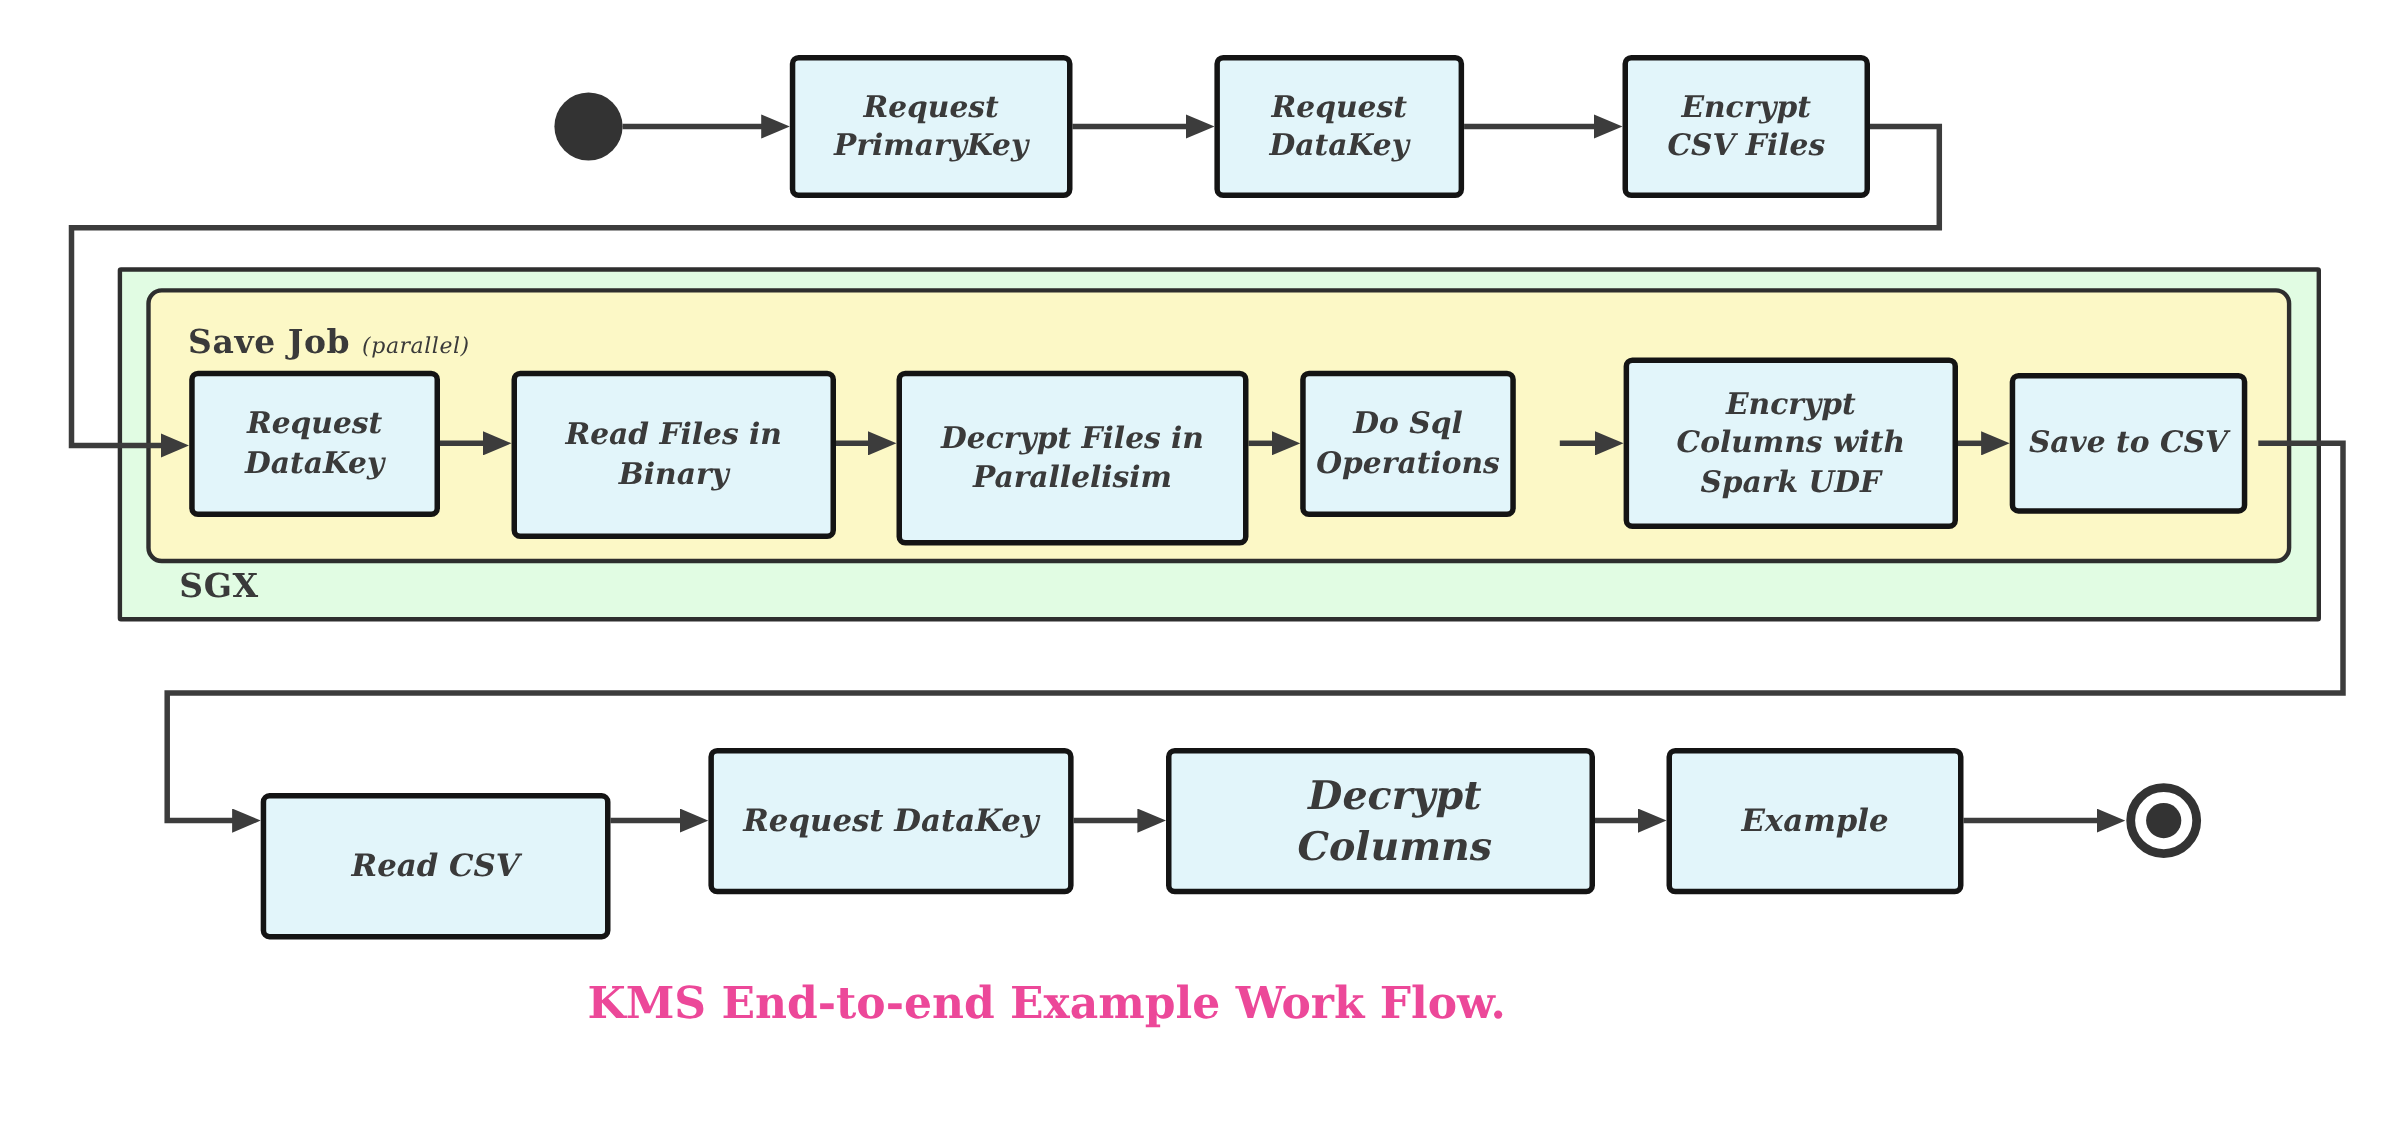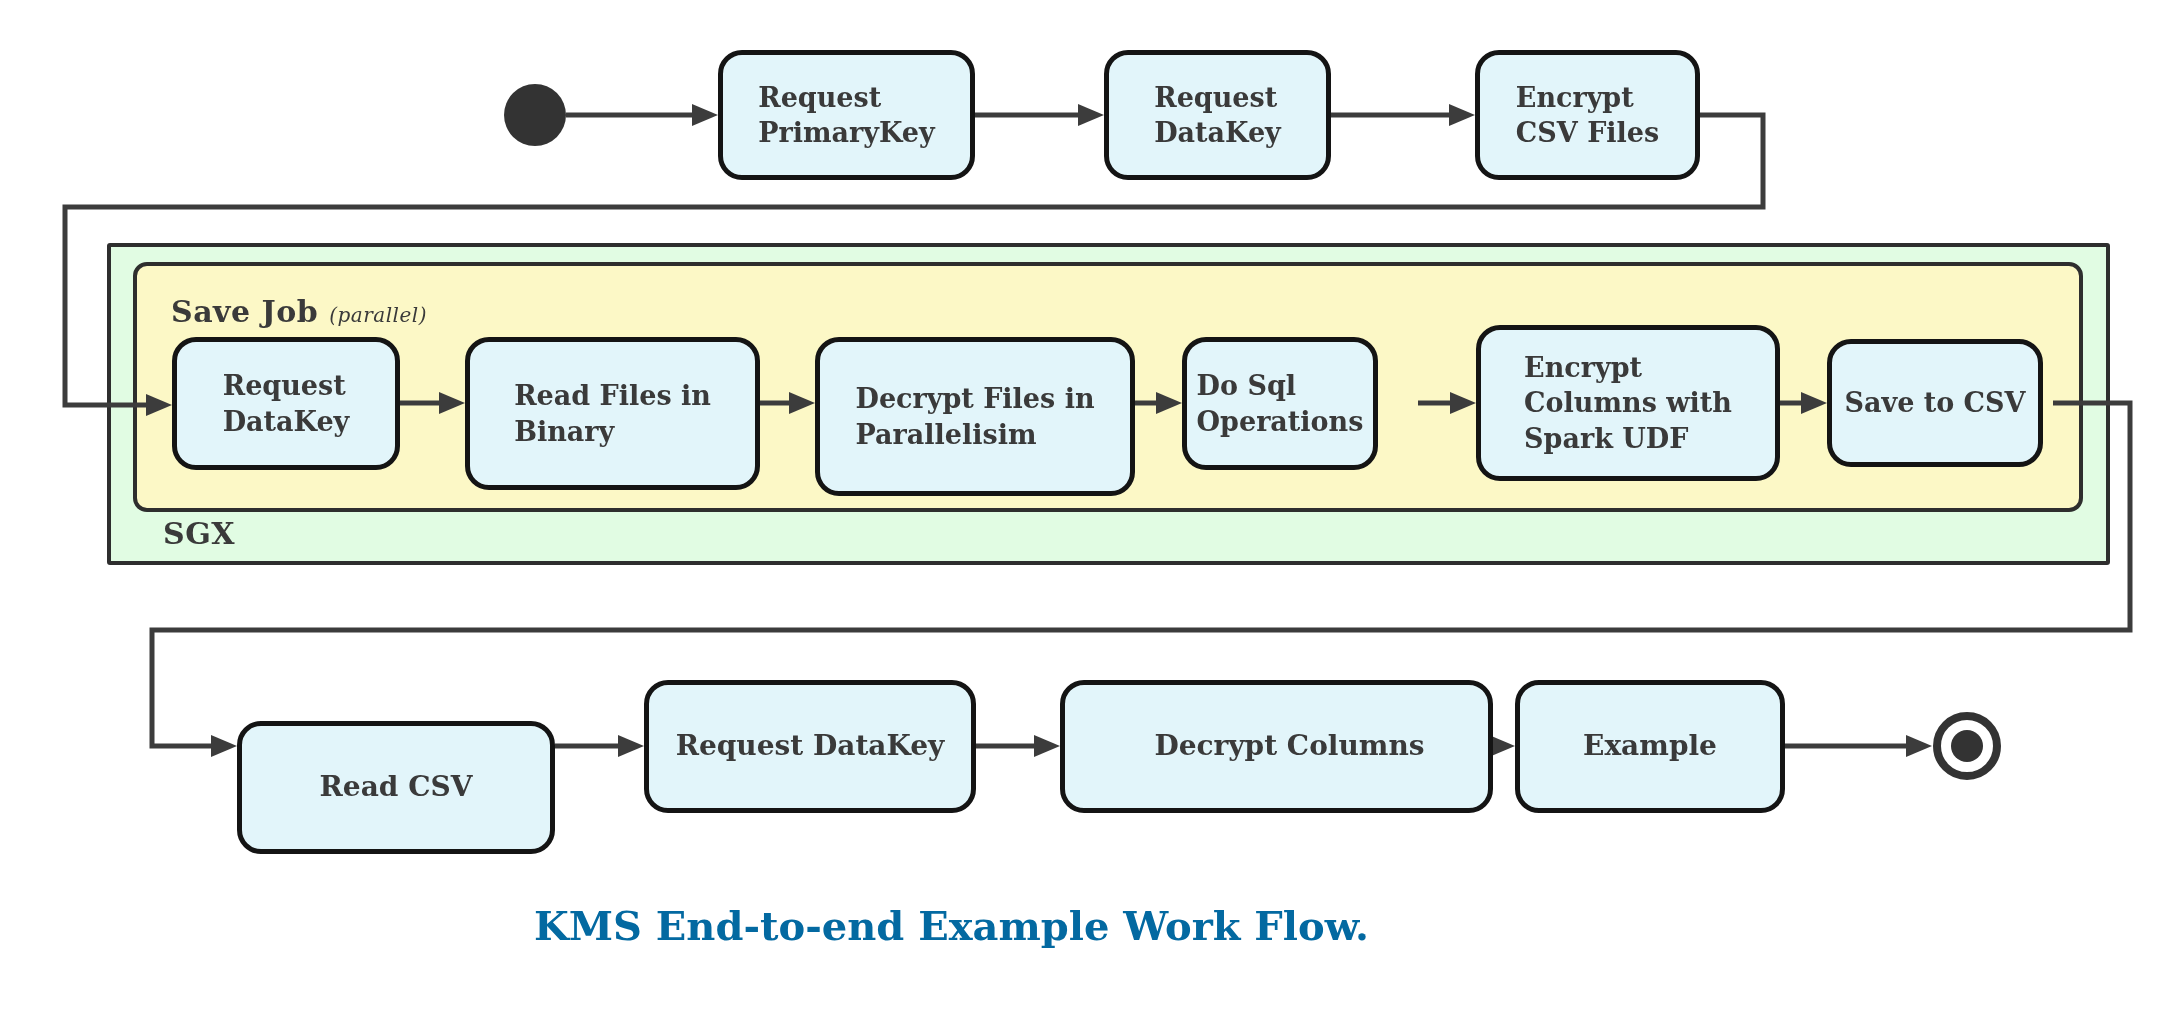--- a/index.html
+++ b/index.html
@@ -15,27 +15,28 @@
   .container{position:absolute;border:4px solid var(--container-border);}
   .sgx{left:107px;top:243px;width:2003px;height:322px;background:var(--sgx-fill);border-radius:3px;z-index:1;}
   .spark{left:133px;top:262px;width:1950px;height:250px;background:var(--spark-fill);border-radius:14px;z-index:1;}
   .container-label{position:absolute;font-weight:bold;font-size:30px;letter-spacing:.5px;}
   .spark-label{left:34px;top:28px;}
   .spark-label .paren{font-weight:normal;font-style:italic;font-size:20px;}
   .sgx-label{left:52px;bottom:10px;}
   svg.wires{position:absolute;left:0;top:0;z-index:2;pointer-events:none;}
   .node{
     position:absolute;z-index:3;display:flex;align-items:center;justify-content:center;
-    background:var(--node-fill);border:5px solid var(--node-border);border-radius:24px;
-    font-weight:bold;font-size:27px;line-height:1.3;text-align:left;white-space:pre-line;
+    background:var(--node-fill);border:5px solid var(--node-border);border-radius:8px;
+    font-weight:bold;font-size:27px;line-height:1.3;text-align:center;white-space:pre-line;
     padding:4px 8px;
+    font-style:italic;
   }
   .caption{
     position:absolute;left:0;top:888px;width:1903px;text-align:center;
-    font-weight:bold;font-size:40px;color:#0369a1;z-index:3;margin-top:14px;
+    font-weight:bold;font-size:40px;color:#ec4899;z-index:3;
   }
 </style>
 </head>
 <body>
 
 <div class="canvas">
 
   <div class="container sgx">
     <div class="container-label sgx-label">SGX</div>
   </div>
@@ -87,17 +88,17 @@
 Parallelisim</div>
   <div class="node" style="left:1182px;top:337px;width:196px;height:133px;">Do Sql
 Operations</div>
   <div class="node" style="left:1476px;top:325px;width:304px;height:156px;">Encrypt
 Columns with
 Spark UDF</div>
   <div class="node" style="left:1827px;top:339px;width:216px;height:128px;">Save to CSV</div>
 
   <div class="node" style="left:237px;top:680px;width:318px;height:133px;font-size:28px;margin-top:41px;">Read CSV</div>
   <div class="node" style="left:644px;top:680px;width:332px;height:133px;font-size:28px;">Request DataKey</div>
-  <div class="node" style="left:1060px;top:680px;width:433px;height:133px;font-size:28px;padding-left:34px;">Decrypt Columns</div>
+  <div class="node" style="left:1060px;top:680px;width:390px;height:133px;font-size:36px;padding-left:34px;">Decrypt Columns</div>
   <div class="node" style="left:1515px;top:680px;width:270px;height:133px;font-size:28px;">Example</div>
 
   <div class="caption">KMS End-to-end Example Work Flow.</div>
 </div>
 
 </body></html>

